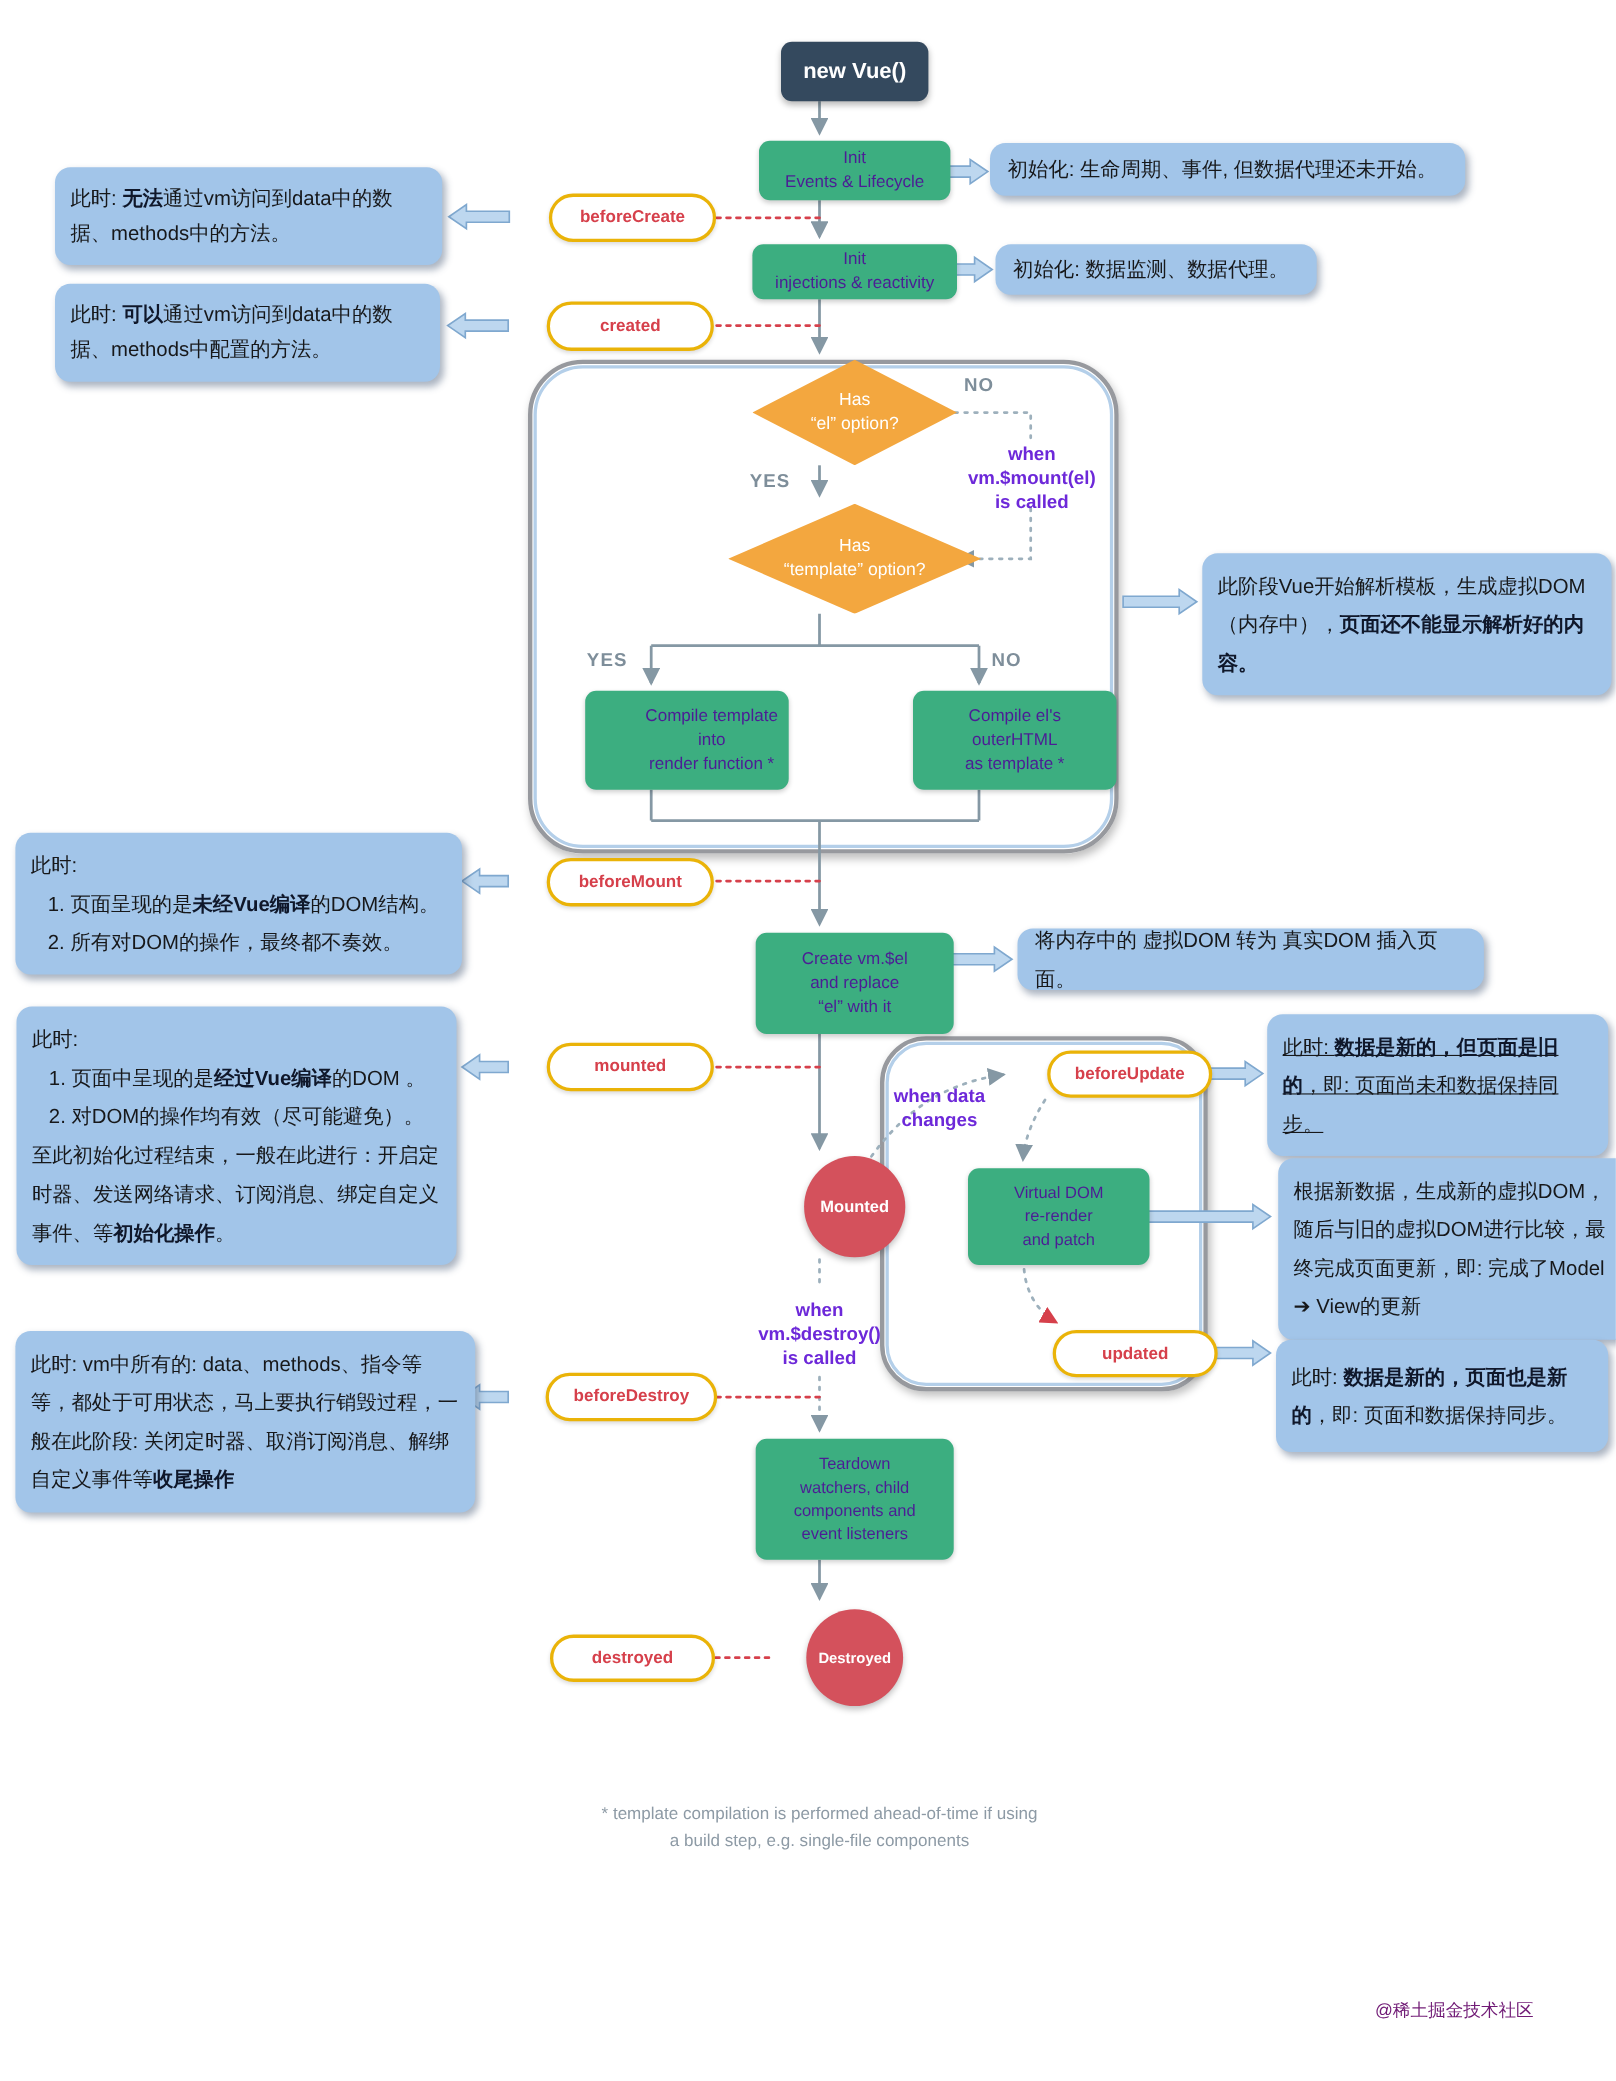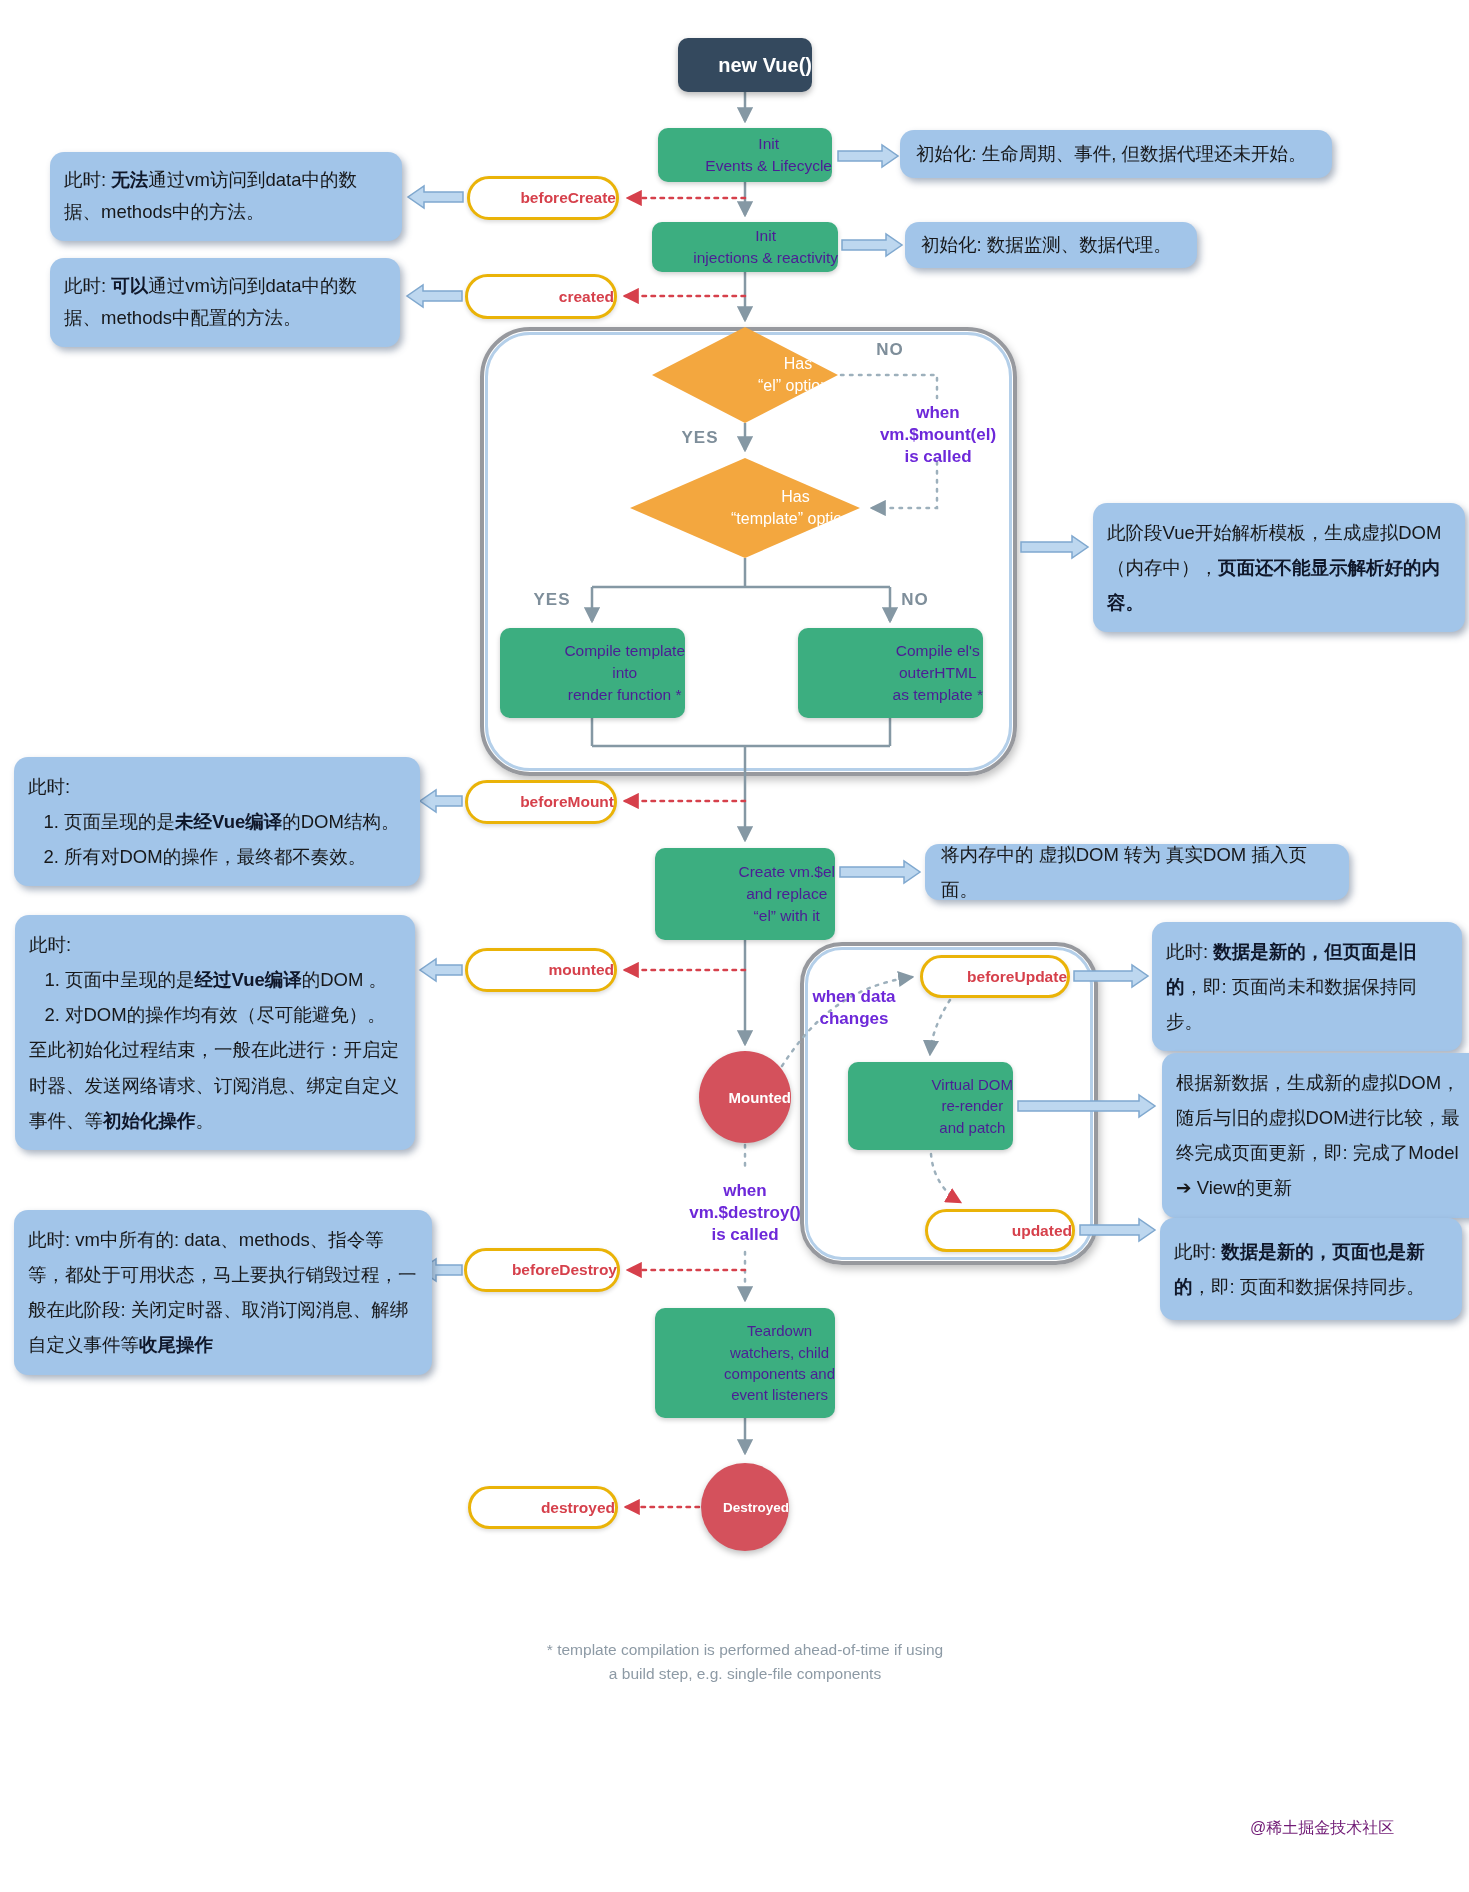--- a/index.html
+++ b/index.html
@@ -1,20 +1,20 @@
 <!DOCTYPE html>
 <html><head>
 <meta charset="utf-8">
 <style>
   html,body{margin:0;padding:0;background:#fff;}
   #canvas{position:relative;width:1469px;height:1892px;background:#fff;overflow:hidden;
           font-family:"Liberation Sans","DejaVu Sans",sans-serif;}
   .abs{position:absolute;box-sizing:border-box;}
   .pre{white-space:pre-line;}
-  .ctr{display:flex;align-items:center;justify-content:flex-end;text-align:center;}
+  .ctr{display:flex;align-items:center;justify-content:center;text-align:center;margin-left:32px;}
   
   .node-dark{background:#34495e;color:#fff;border-radius:10px;font-weight:bold;font-size:20px;
              box-shadow:0 3px 6px rgba(0,0,0,.28);z-index:3;}
   .node-green{background:#3cae80;color:#4c1d95;border-radius:10px;font-size:15.5px;line-height:1.42;
               box-shadow:0 2px 5px rgba(0,0,0,.2);z-index:3;}
   .diamond{background:#f3a73f;color:#fff;font-size:16px;line-height:1.35;z-index:3;
            clip-path:polygon(50% 0%,100% 50%,50% 100%,0% 50%);}
   .circle{background:#d4515c;color:#fff;border-radius:50%;font-weight:bold;
           box-shadow:0 3px 6px rgba(0,0,0,.25);z-index:3;}
   .pill{background:#fff;border:3px solid #eab308;border-radius:24px;color:#d6404b;
@@ -175,21 +175,21 @@
   <div class="abs ann" style="left:15px;top:915px;width:400px;"><span>此时:
    1. 页面中呈现的是</span><span class="rr">经过Vue编译</span><span>的DOM 。
    2. 对DOM的操作均有效（尽可能避免）。
 至此初始化过程结束，一般在此进行：开启定时器、发送网络请求、订阅消息、绑定自定义事件、等</span><span class="rr">初始化操作</span><span>。</span></div>
   <div class="abs ann" style="left:14px;top:1210px;width:418px;"><span>此时: vm中所有的: data、methods、指令等等，都处于可用状态，马上要执行销毁过程，一般在此阶段: 关闭定时器、取消订阅消息、解绑自定义事件等</span><span class="rr">收尾操作</span></div>
 
   <div class="abs ann ann-c" style="left:900px;top:130px;width:432px;height:48px;"><span>初始化: 生命周期、事件, 但数据代理还未开始。</span></div>
   <div class="abs ann ann-c" style="left:905px;top:222px;width:292px;height:46px;"><span>初始化: 数据监测、数据代理。</span></div>
   <div class="abs ann" style="left:1093px;top:503px;width:372px;"><span>此阶段Vue开始解析模板，生成虚拟DOM（内存中），</span><span class="rr">页面还不能显示解析好的内容。</span></div>
   <div class="abs ann ann-c" style="left:925px;top:844px;width:424px;height:56px;"><span>将内存中的 虚拟DOM 转为 真实DOM 插入页面。</span></div>
-  <div class="abs ann" style="left:1152px;top:922px;width:310px;"><span>此时: </span><span class="rr">数据是新的，但页面是旧的</span><span>，即: 页面尚未和数据保持同步。</span></div>
+  <div class="abs ann" style="left:1152px;top:922px;width:310px;text-decoration:underline;"><span>此时: </span><span class="rr">数据是新的，但页面是旧的</span><span>，即: 页面尚未和数据保持同步。</span></div>
   <div class="abs ann" style="left:1162px;top:1053px;width:322px;"><span>根据新数据，生成新的虚拟DOM，随后与旧的虚拟DOM进行比较，最终完成页面更新，即: 完成了Model ➔ View的更新</span></div>
   <div class="abs ann" style="left:1160px;top:1218px;width:302px;padding:16px 14px;"><span>此时: </span><span class="rr">数据是新的，页面也是新的</span><span>，即: 页面和数据保持同步。</span></div>
 
   <div class="abs foot pre" style="left:345px;top:1638px;width:800px;">* template compilation is performed ahead-of-time if using
 a build step, e.g. single-file components</div>
   <div class="abs mark" style="left:1250px;top:1818px;width:210px;">@稀土掘金技术社区</div>
 
 </div>
 
 </body></html>

